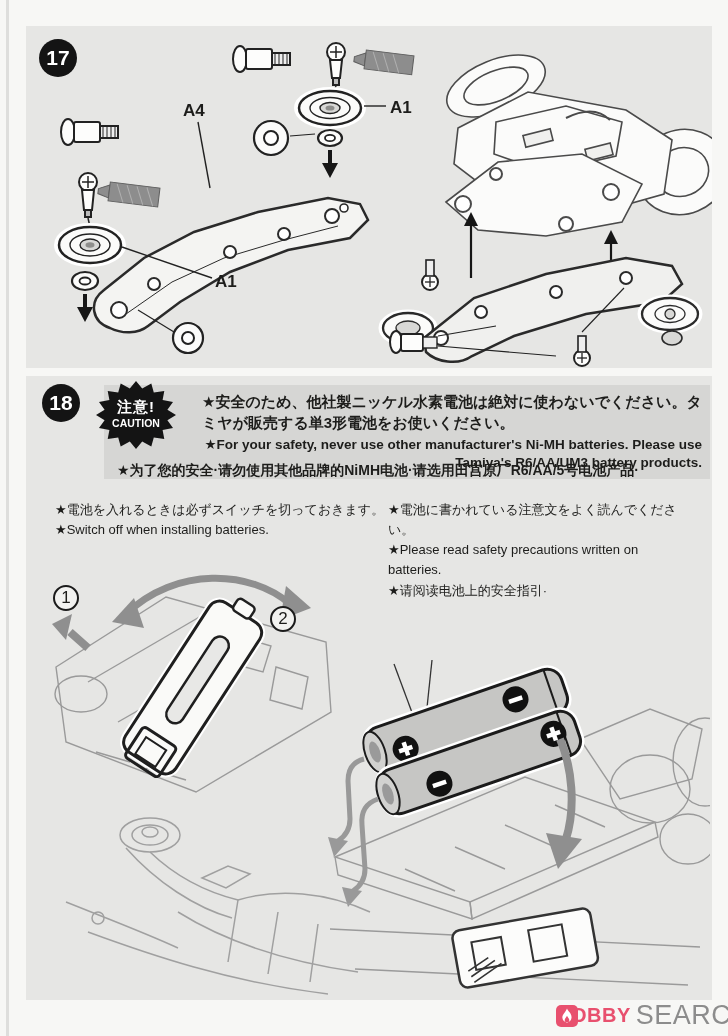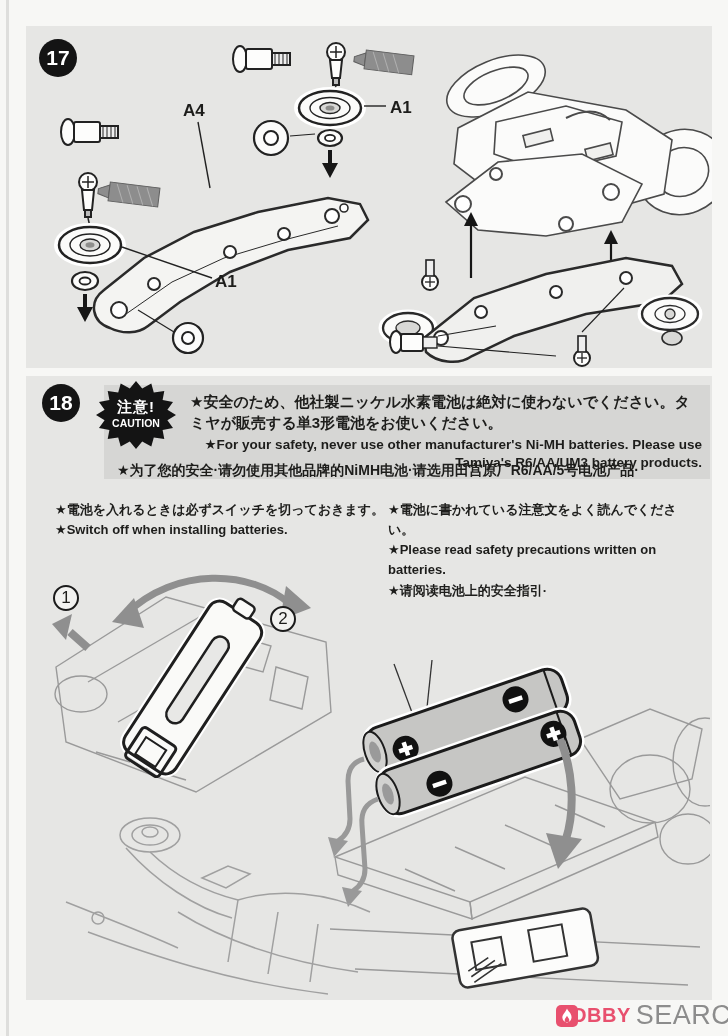--- a/index.html
+++ b/index.html
@@ -11,25 +11,25 @@
   #panel18{top:376px;height:624px;}
   .step-badge{position:absolute;width:38px;height:38px;border-radius:50%;background:#141414;color:#fff;display:flex;align-items:center;justify-content:center;font-size:21px;font-weight:bold;}
   #badge17{left:13px;top:13px;}
   #badge18{left:16px;top:8px;}
   svg{position:absolute;display:block;}
   svg text{font-family:"Liberation Sans","DejaVu Sans",sans-serif;}
   #svg17{left:0;top:0;}
   .part-label{font-size:17px;font-weight:bold;fill:#1d1d1b;}
   
   #caution-box{position:absolute;left:78px;top:9px;width:606px;min-height:60px;background:#d6d6d4;box-sizing:border-box;padding:6px 8px 7px 86px;}
-  #caution-box .jp{font-size:15px;line-height:1.42;font-weight:bold;}
+  #caution-box .jp{font-size:15px;line-height:1.42;font-weight:bold;margin-left:12px;}
   #caution-box .en{font-size:13.5px;line-height:1.34;font-weight:bold;margin-top:2px;text-align:right;}
   #caution-zh{position:absolute;left:66px;top:86px;width:616px;font-size:14px;font-weight:bold;margin-left:25px;}
   #starburst{left:70px;top:4px;}
-  .note-col{position:absolute;top:124px;font-size:13px;line-height:1.55;font-weight:700;}
+  .note-col{position:absolute;top:124px;font-size:13px;line-height:1.55;font-weight:400;}
   #note-left{left:29px;width:332px;}
   #note-right{left:362px;width:300px;}
   .circle-num{position:absolute;width:26px;height:26px;border:2.5px solid #1b1b1b;border-radius:50%;background:#f2f2f0;display:flex;align-items:center;justify-content:center;font-size:17px;font-weight:500;box-sizing:border-box;}
   #circle-1{left:27px;top:209px;}
   #circle-2{left:244px;top:230px;}
   #battery-label{position:absolute;left:326px;top:236px;font-size:13px;line-height:16px;font-weight:500;}
   #svg-cover{left:0;top:196px;}
   #svg-battery{left:294px;top:271px;}
   #svg-chassisbl{left:0;top:406px;}
   

